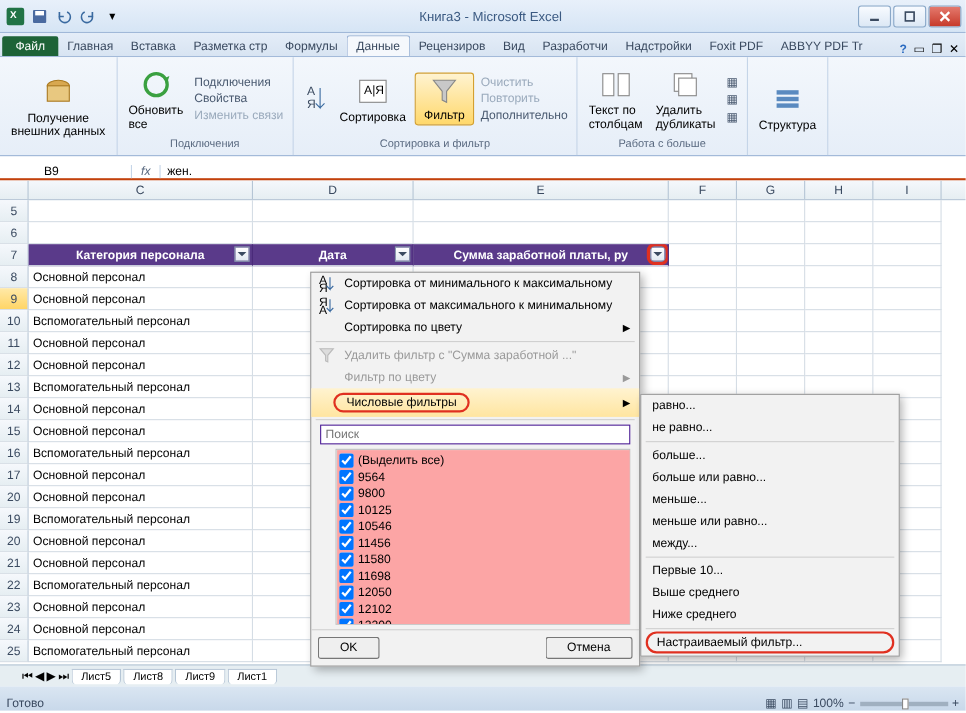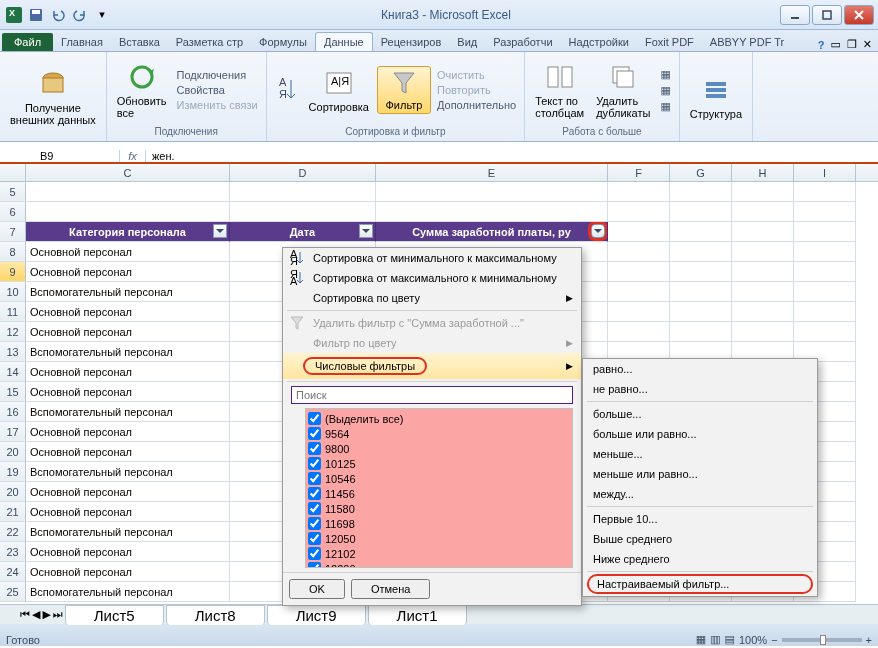--- a/index.html
+++ b/index.html
@@ -49,40 +49,40 @@
 .row-h { width: 26px; background: linear-gradient(#f5f8fc,#e6eef2); border-right: 1px solid #b5c5d5; border-bottom: 1px solid #d5dde5; text-align: center; line-height: 20px; color: #3a4a60; }
 .row-h.sel { background: linear-gradient(#ffe9a8,#ffd566); }
 .cell { border-right: 1px solid #d5dde5; border-bottom: 1px solid #d5dde5; padding: 0 4px; line-height: 20px; overflow: hidden; white-space: nowrap; }
 .cell.right { text-align: right; }
 .header-cell { background: #5a3a8a; color: #fff; font-weight: bold; text-align: center; border-right: 1px solid #4a2a7a; position: relative; }
 .filter-btn { position: absolute; right: 2px; top: 2px; width: 14px; height: 14px; background: linear-gradient(#fff,#e0e8f0); border: 1px solid #8a9ab0; display: flex; align-items: center; justify-content: center; }
 .filter-btn::after { content: ""; border: 4px solid transparent; border-top-color: #3a4a60; margin-top: 3px; }
 .filter-btn.highlighted { box-shadow: 0 0 0 3px #e03020; border-radius: 4px; }
 
 .sheet-tabs { height: 20px; display: flex; align-items: center; background: #e6eef2; border-top: 1px solid #b5c5d5; padding-left: 20px; gap: 2px; }
-.sheet-tab { background: #fff; border: 1px solid #b5c5d5; border-bottom: none; border-radius: 0 0 4px 4px; padding: 1px 28px; font-size: 15px; }
+.sheet-tab { background: #fff; border: 1px solid #b5c5d5; border-bottom: none; border-radius: 0 0 4px 4px; padding: 1px 8px; font-size: 10px; }
 
 .statusbar { height: 22px; background: linear-gradient(#dae6f2,#c8d8ea); display: flex; align-items: flex-end; padding: 0 6px; color: #3a4a60; }
 .statusbar .spacer { flex: 1; }
 .zoom { display: flex; align-items: center; gap: 4px; }
 
 
 .filter-menu { position: absolute; left: 282px; top: 247px; width: 300px; background: #f2f2f2; border: 1px solid #9a9a9a; box-shadow: 3px 3px 8px rgba(0,0,0,0.3); z-index: 10; }
 .menu-item { display: flex; align-items: center; padding: 4px 8px 4px 30px; cursor: pointer; position: relative; }
 .menu-item.disabled { color: #9a9a9a; }
 .menu-item .arrow { margin-left: auto; font-size: 9px; }
 .menu-item.highlighted { background: linear-gradient(#fff3d0,#ffe5a0); }
 .menu-item.highlighted .label-wrap { display: inline-block; border: 2.5px solid #e03020; border-radius: 12px; padding: 1px 10px; margin-left: -10px; }
 .menu-sep { height: 1px; background: #d0d0d0; margin: 2px 4px; }
 .menu-icon { position: absolute; left: 6px; width: 16px; height: 16px; }
 .search-box { margin: 4px 8px; }
 .search-box input { width: 100%; padding: 2px 4px; border: 1px solid #4c1d95; }
 .check-list { margin: 2px 8px 4px 22px; height: 160px; overflow-y: scroll; background: #fca5a5; border: 1px solid #c0c0c0; padding: 2px; }
 .check-item { display: flex; align-items: center; gap: 4px; padding: 1px 0; }
-.menu-buttons { display: flex; justify-content: flex-start; gap: 6px; padding: 6px; border-top: 1px solid #d0d0d0; }
+.menu-buttons { display: flex; justify-content: space-between; gap: 6px; padding: 6px; border-top: 1px solid #d0d0d0; }
 .menu-buttons button { padding: 2px 18px; }
 
 
 .submenu { position: absolute; left: 582px; top: 358px; width: 236px; background: #f2f2f2; border: 1px solid #9a9a9a; box-shadow: 3px 3px 8px rgba(0,0,0,0.3); z-index: 11; }
 .sub-item { padding: 4px 10px; cursor: pointer; }
 .sub-item.highlighted { border: 2.5px solid #e03020; border-radius: 10px; margin: 2px 4px; padding: 2px 8px; }
 
 svg { display: block; }
 </style>
 </head>

